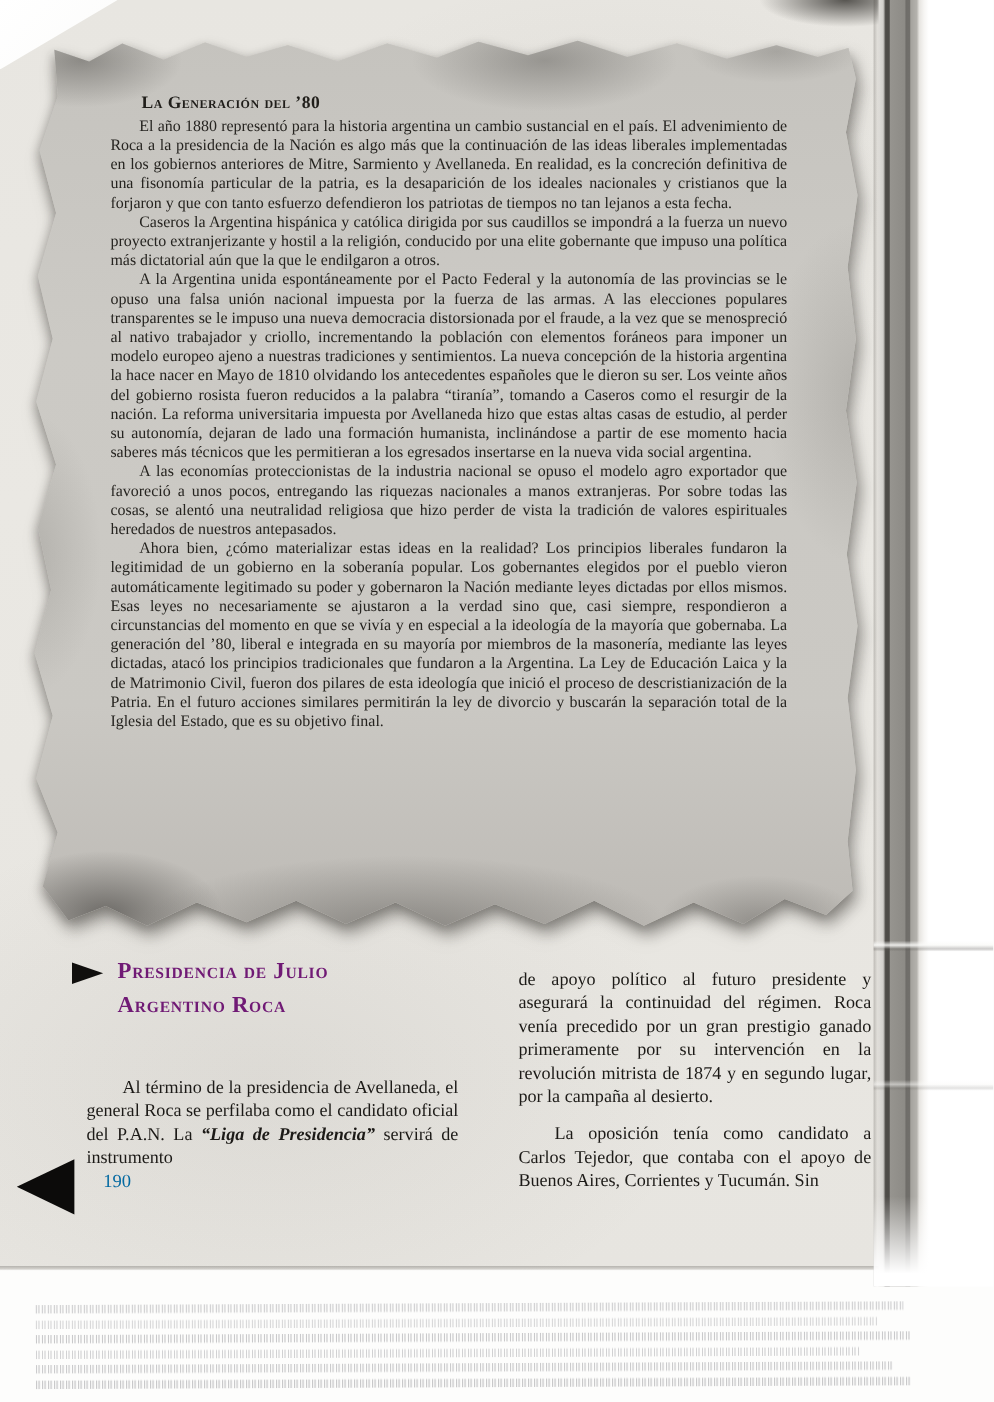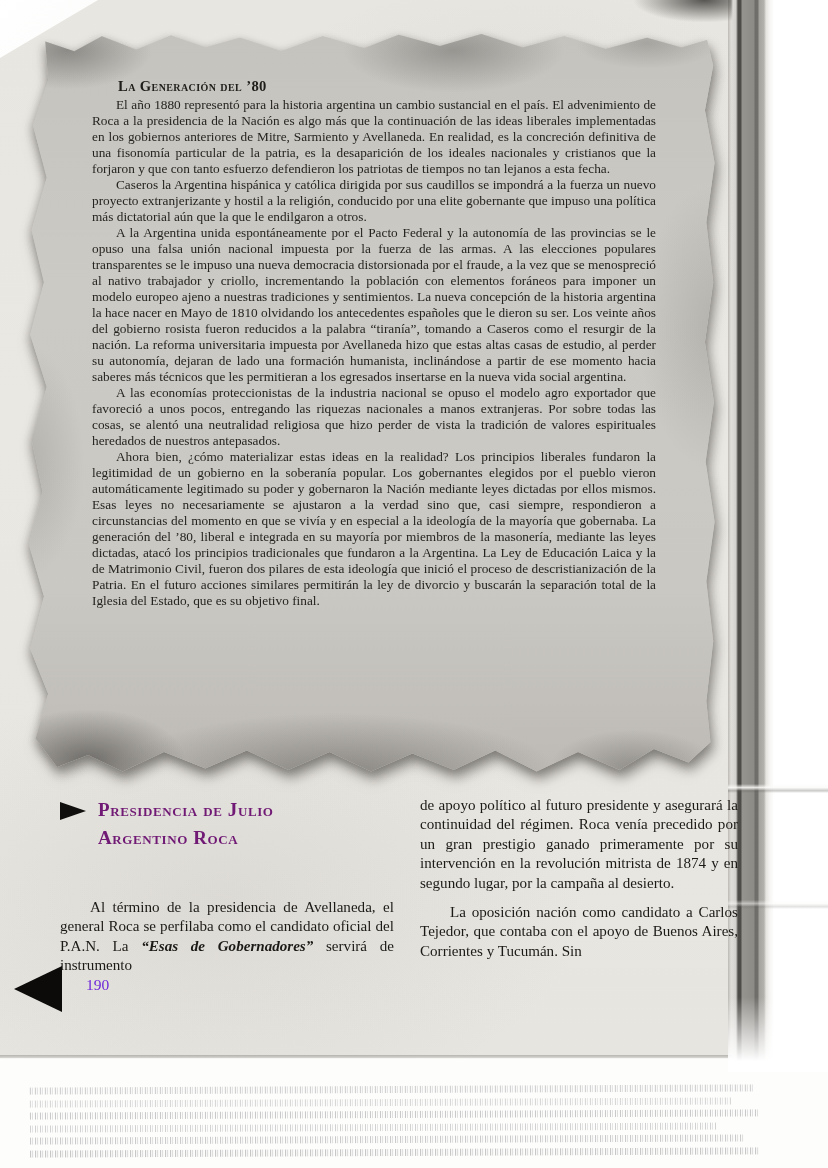--- a/index.html
+++ b/index.html
@@ -61,29 +61,29 @@
 
   
   .article{position:absolute;left:60px;top:796px;width:678px;z-index:4;display:flex;column-gap:26px;color:#1c1a17;}
   .col-left{width:334px;}
   .col-right{width:318px;}
   .heading-row{display:flex;align-items:flex-start;}
   .tri-right{width:0;height:0;border-top:9px solid transparent;border-bottom:9px solid transparent;
     border-left:26px solid #100f0d;margin-top:6px;flex:0 0 auto;}
   .heading-text{font-weight:bold;font-variant:small-caps;font-size:19px;line-height:28px;
     letter-spacing:0.6px;color:#701a75;padding-left:12px;}
-  .col-text{margin:0;font-size:15.1px;line-height:19.4px;text-align:justify;}
+  .col-text{margin:12px;font-size:15.1px;line-height:19.4px;text-align:justify;}
   .col-left .col-text{margin-top:46px;text-indent:30px;}
   .col-right .para2{margin-top:10px;text-indent:30px;}
   .script{font-style:italic;font-weight:600;}
 
   
   .tri-left{position:absolute;left:14px;top:966px;width:0;height:0;z-index:4;
     border-top:23px solid transparent;border-bottom:23px solid transparent;border-right:48px solid #0c0b0a;}
-  .page-number{position:absolute;left:86px;top:976px;font-size:15.5px;color:#6d28d9;z-index:4;}
+  .page-number{position:absolute;left:86px;top:976px;font-size:15.5px;color:#0369a1;z-index:4;}
 
   
   .bleed{position:absolute;left:30px;top:1086px;width:730px;z-index:1;transform:rotate(-0.25deg);}
   .noise-row{height:7px;margin-bottom:5.5px;filter:blur(0.5px);
     background-image:repeating-linear-gradient(90deg,
       rgba(75,75,82,0.38) 0 1px, rgba(75,75,82,0) 1px 2px,
       rgba(75,75,82,0.22) 2px 3px, rgba(75,75,82,0) 3px 5px);}
   .noise-row:nth-child(1){width:99%;opacity:.75;}
   .noise-row:nth-child(2){width:96%;opacity:.6;}
   .noise-row:nth-child(3){width:100%;opacity:.8;}
@@ -119,25 +119,25 @@
 
   <div class="article">
     <div class="col col-left">
       <div class="heading-row">
         <span class="tri-right"></span>
         <div class="heading-text">
           <div>Presidencia de Julio</div>
           <div>Argentino Roca</div>
         </div>
       </div>
-      <p class="col-text"><span>Al término de la presidencia de Avellaneda, el general Roca se perfilaba como el candidato oficial del P.A.N. La </span><span class="script">“Esas de Gobernadores”</span><span> servirá de instrumento</span></p>
+      <p class="col-text"><span>Al término de la presidencia de Avellaneda, el general Roca se perfilaba como el candidato oficial del P.A.N. La </span><span class="script">“Liga de Presidencia”</span><span> servirá de instrumento</span></p>
     </div>
     <div class="col col-right">
       <p class="col-text para1">de apoyo político al futuro presidente y asegurará la continuidad del régimen. Roca venía precedido por un gran prestigio ganado primeramente por su intervención en la revolución mitrista de 1874 y en segundo lugar, por la campaña al desierto.</p>
-      <p class="col-text para2">La oposición nación como candidato a Carlos Tejedor, que contaba con el apoyo de Buenos Aires, Corrientes y Tucumán. Sin</p>
+      <p class="col-text para2">La oposición tenía como candidato a Carlos Tejedor, que contaba con el apoyo de Buenos Aires, Corrientes y Tucumán. Sin</p>
     </div>
   </div>
 
   <span class="tri-left"></span>
   <span class="page-number">190</span>
 
   <div class="bleed">
     <div class="noise-row"></div>
     <div class="noise-row"></div>
     <div class="noise-row"></div>

